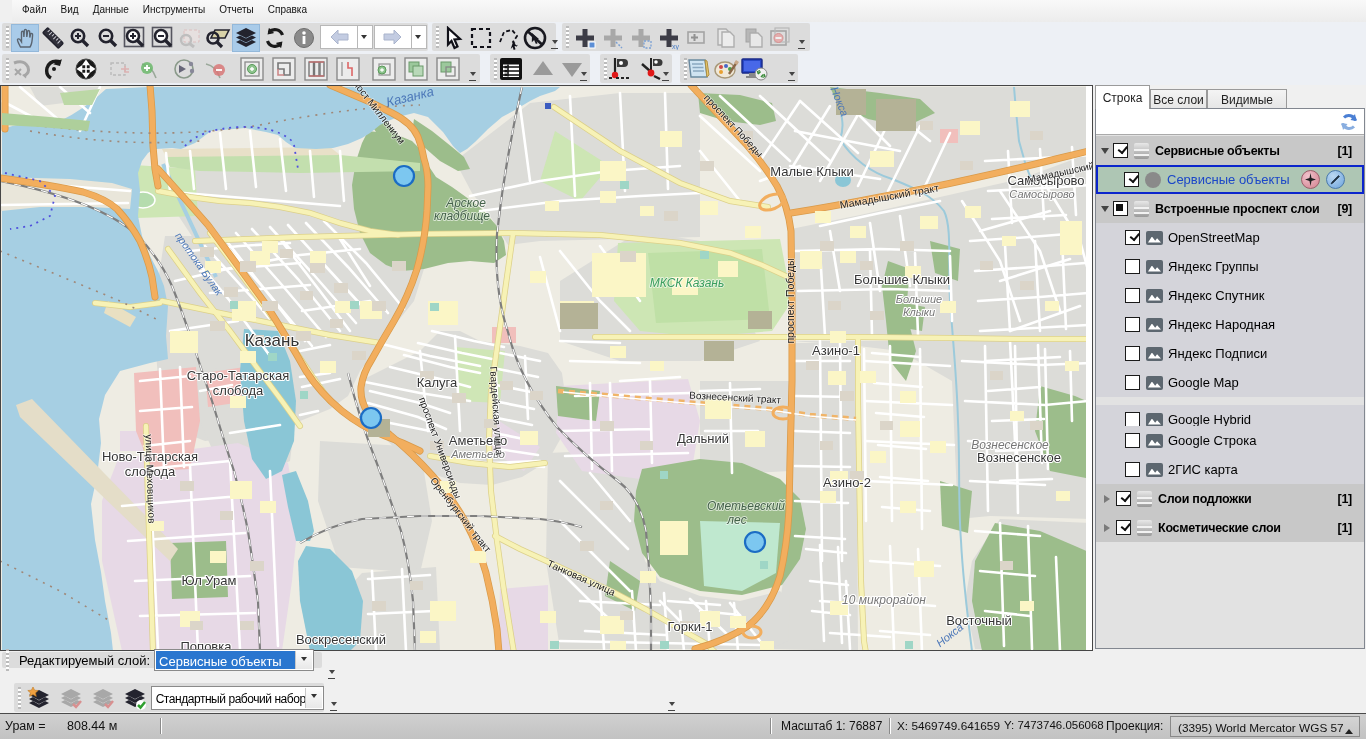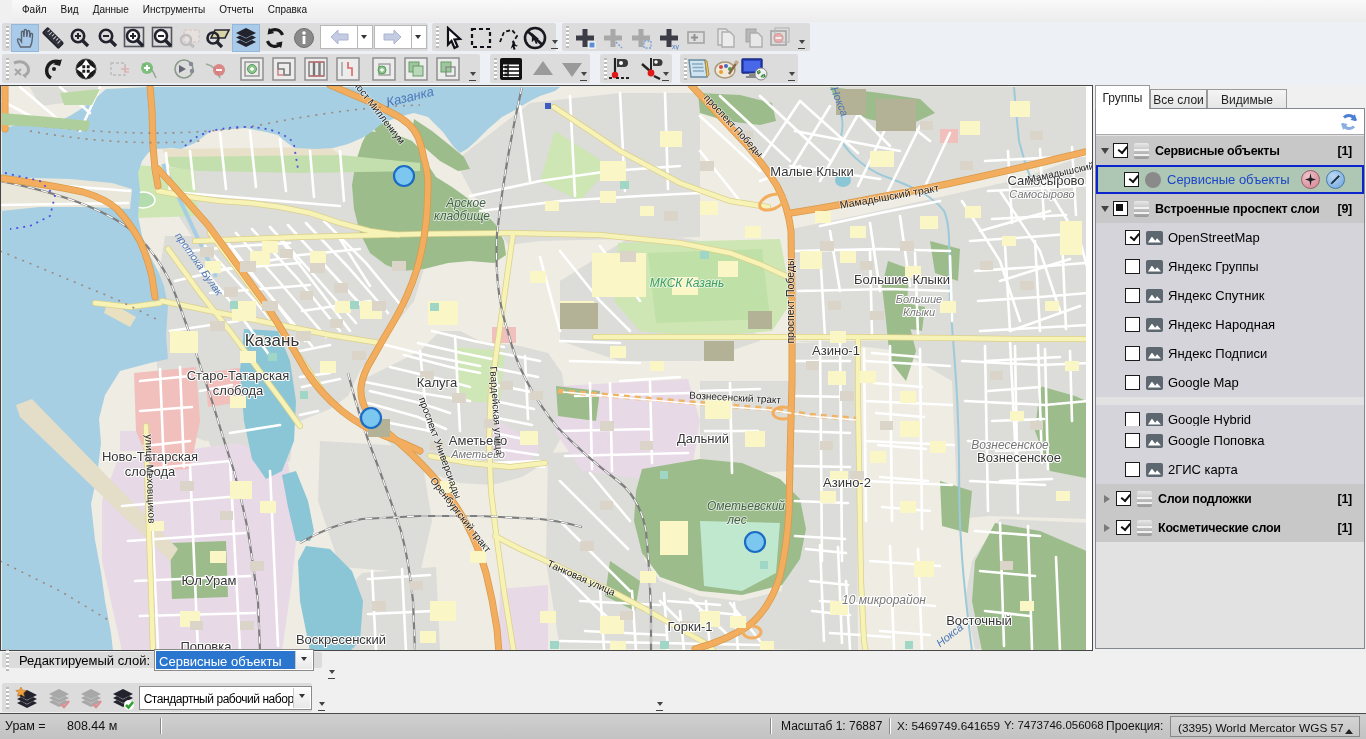--- a/index.html
+++ b/index.html
@@ -29,21 +29,21 @@
 .cb.chk:after{content:"";position:absolute;left:2px;top:0px;width:7px;height:4px;border-left:2.4px solid #111;border-bottom:2.4px solid #111;transform:rotate(-50deg) translate(0px,3px)}
 .cb.part:after{content:"";position:absolute;left:2px;top:2px;width:7px;height:7px;background:#111}
 .exp{width:0;height:0;border:4.5px solid transparent;border-top:6px solid #444;margin:5px 4px 0 5px;flex:none}
 .expr{width:0;height:0;border:4.5px solid transparent;border-left:6px solid #7a7a7a;margin:0 2px 0 8px;flex:none}
 .dbico{width:15px;height:16px;margin:0 6px;flex:none;background:linear-gradient(#e8e8e8,#9a9a9a);border-radius:2px;position:relative}
 .dbico:before{content:"";position:absolute;left:0;top:6px;width:15px;height:2px;background:#f2f2f2}
 .dbico:after{content:"";position:absolute;left:0;top:11px;width:15px;height:2px;background:#f2f2f2}
 .imgico{width:17px;height:14px;margin:0 5px 0 6px;flex:none;background:#5d6770;border-radius:2px;position:relative;overflow:hidden}
 .imgico:before{content:"";position:absolute;left:2px;bottom:2px;width:13px;height:6px;background:#fff;clip-path:polygon(0 100%,30% 0,55% 70%,70% 30%,100% 100%)}
 #botbar1{position:absolute;left:0;top:651px;width:1366px;height:31px;background:#f0f0f0}
-#botbar2{position:absolute;left:0;top:682px;width:1288px;height:31px;background:#f0f0f0}
+#botbar2{position:absolute;left:12px;top:682px;width:1288px;height:31px;background:#f0f0f0}
 #statusbar{position:absolute;left:0;top:713px;width:1366px;height:26px;background:linear-gradient(#d0d0d0,#c2c2c2);border-top:1px solid #4a4a4a;font-size:12.5px;color:#111}
 .sep{display:inline-block;width:1px;height:16px;background:#8a8a8a;box-shadow:1px 0 0 #fff;vertical-align:middle}
 .combo{background:#fff;border:1px solid #8a8a8a;position:relative;font-size:13px}
 .cdrop{position:absolute;right:1px;top:1px;bottom:1px;width:17px;background:linear-gradient(#fdfdfd,#e8e8e8);border-left:1px solid #c8c8c8;display:flex;align-items:center;justify-content:center}
 .carr{width:0;height:0;border:3.5px solid transparent;border-top:4.5px solid #333;margin-top:4px}
 </style></head>
 <body>
 <div id="menubar"><span style="margin-left:3px">Файл</span><span>Вид</span><span>Данные</span><span>Инструменты</span><span>Отчеты</span><span>Справка</span></div>
 
 <div id="tb1">
@@ -798,21 +798,21 @@
 <text x="735" y="400" transform="rotate(3 735 400)">Вознесенский тракт</text>
 <text x="458" y="516" transform="rotate(52 458 516)">Оренбургский тракт</text>
 <text x="437" y="448" transform="rotate(70 437 448)">проспект Универсиады</text>
 <text x="147" y="478" transform="rotate(88 147 478)">улица Меховщиков</text>
 <text x="493" y="410" transform="rotate(86 493 410)">Гвардейская улица</text>
 <text x="580" y="580" transform="rotate(24 580 580)">Танковая улица</text>
 </g>
 </svg></div>
 
 <div id="rpanel">
- <div class="tab active" style="left:2px;width:55px">Группы</div>
+ <div class="tab active" style="left:2px;width:55px">Строка</div>
  <div class="tab" style="left:57px;width:57px">Все слои</div>
  <div class="tab" style="left:114px;width:80px">Видимые слои</div>
  <div id="treebox">
   <div id="filterrow">
    <svg width="18" height="18" style="position:absolute;right:6px;top:4px" viewBox="0 0 18 18">
           <path d="M15.5 7.5 A7 7 0 0 0 4 4.5" fill="none" stroke="#4a7fd4" stroke-width="3"></path>
           <path d="M2.5 10.5 A7 7 0 0 0 14 13.5" fill="none" stroke="#89aee0" stroke-width="3"></path>
           <path d="M15 1 L16.5 8 10.5 7 Z" fill="#4a7fd4"></path>
           <path d="M3 17 L1.5 10 7.5 11 Z" fill="#89aee0"></path>
         </svg>
@@ -887,21 +887,21 @@
         <div class="trow lyr" style="top:296px">
           <div style="width:29px"></div>
           <div class="cb "></div>
           <div class="imgico"></div>
           <span>Google Hybrid</span>
         </div>
         <div class="trow lyr" style="top:317px">
           <div style="width:29px"></div>
           <div class="cb "></div>
           <div class="imgico"></div>
-          <span>Google Поповка</span>
+          <span>Google Строка</span>
         </div>
         <div class="trow lyr" style="top:346px">
           <div style="width:29px"></div>
           <div class="cb "></div>
           <div class="imgico"></div>
           <span>2ГИС карта</span>
         </div>
         <div class="trow hdr" style="top:375px">
           <div class="expr"></div>
           <div class="cb chk"></div>

